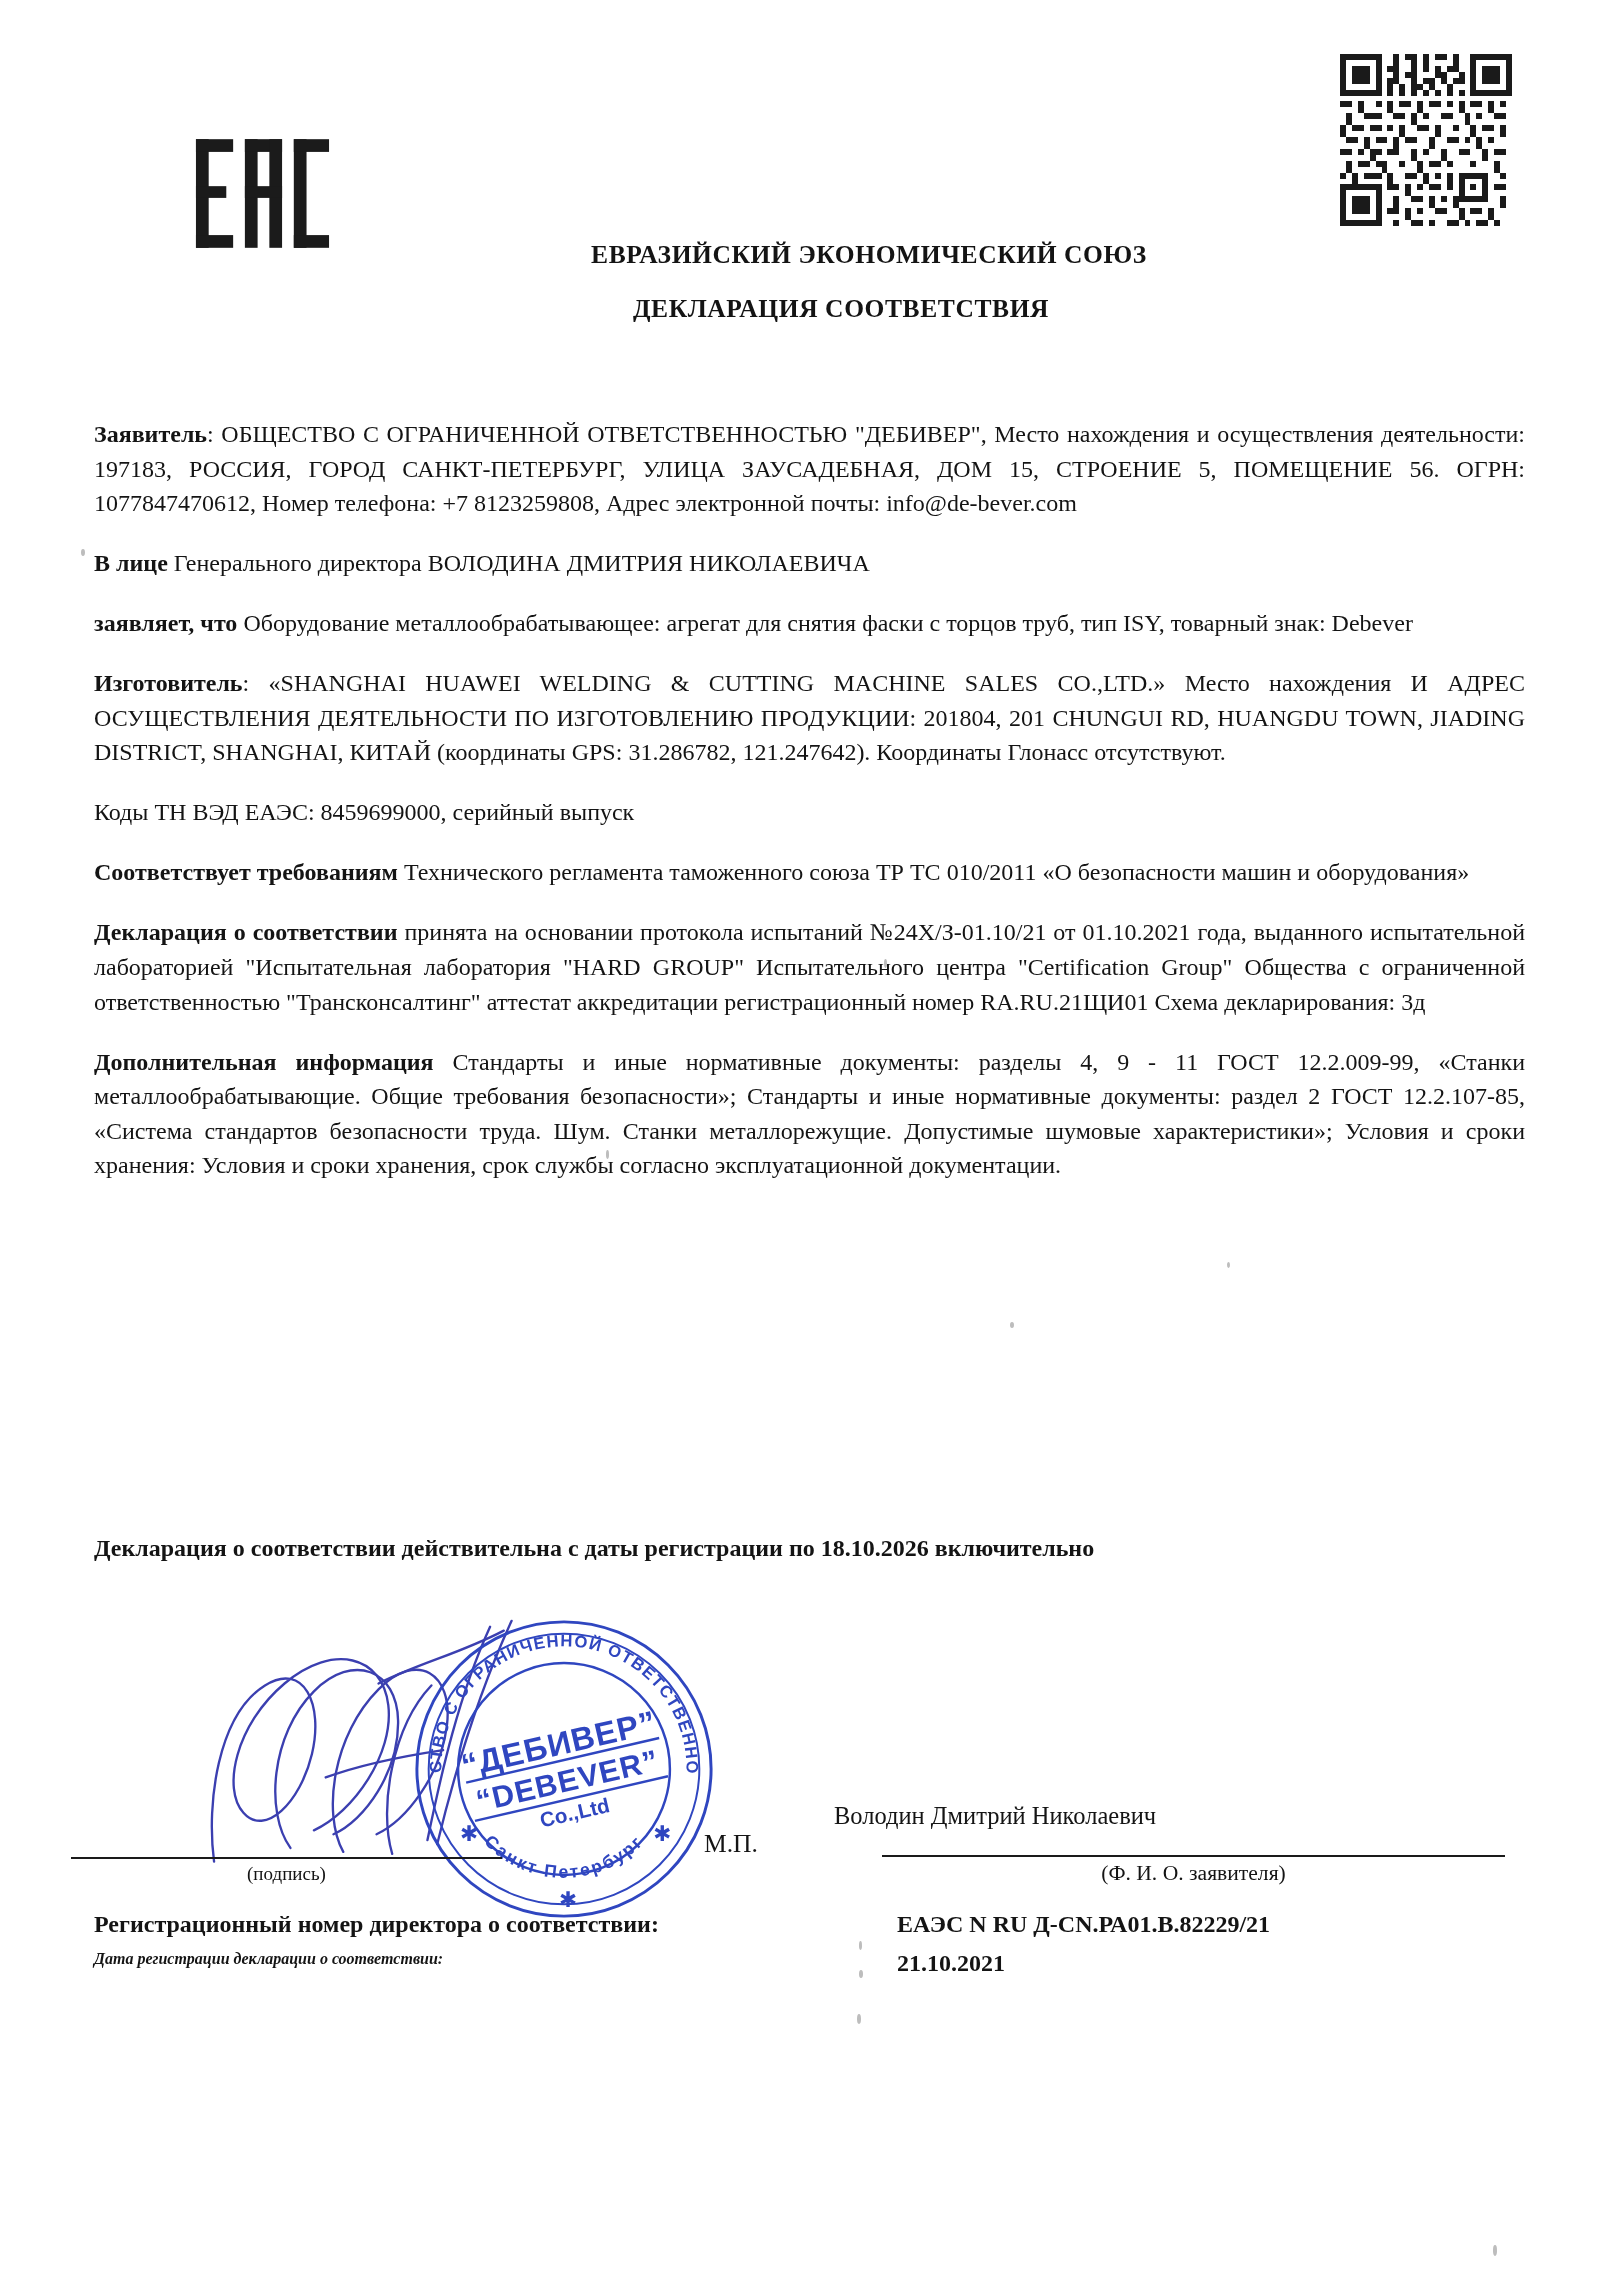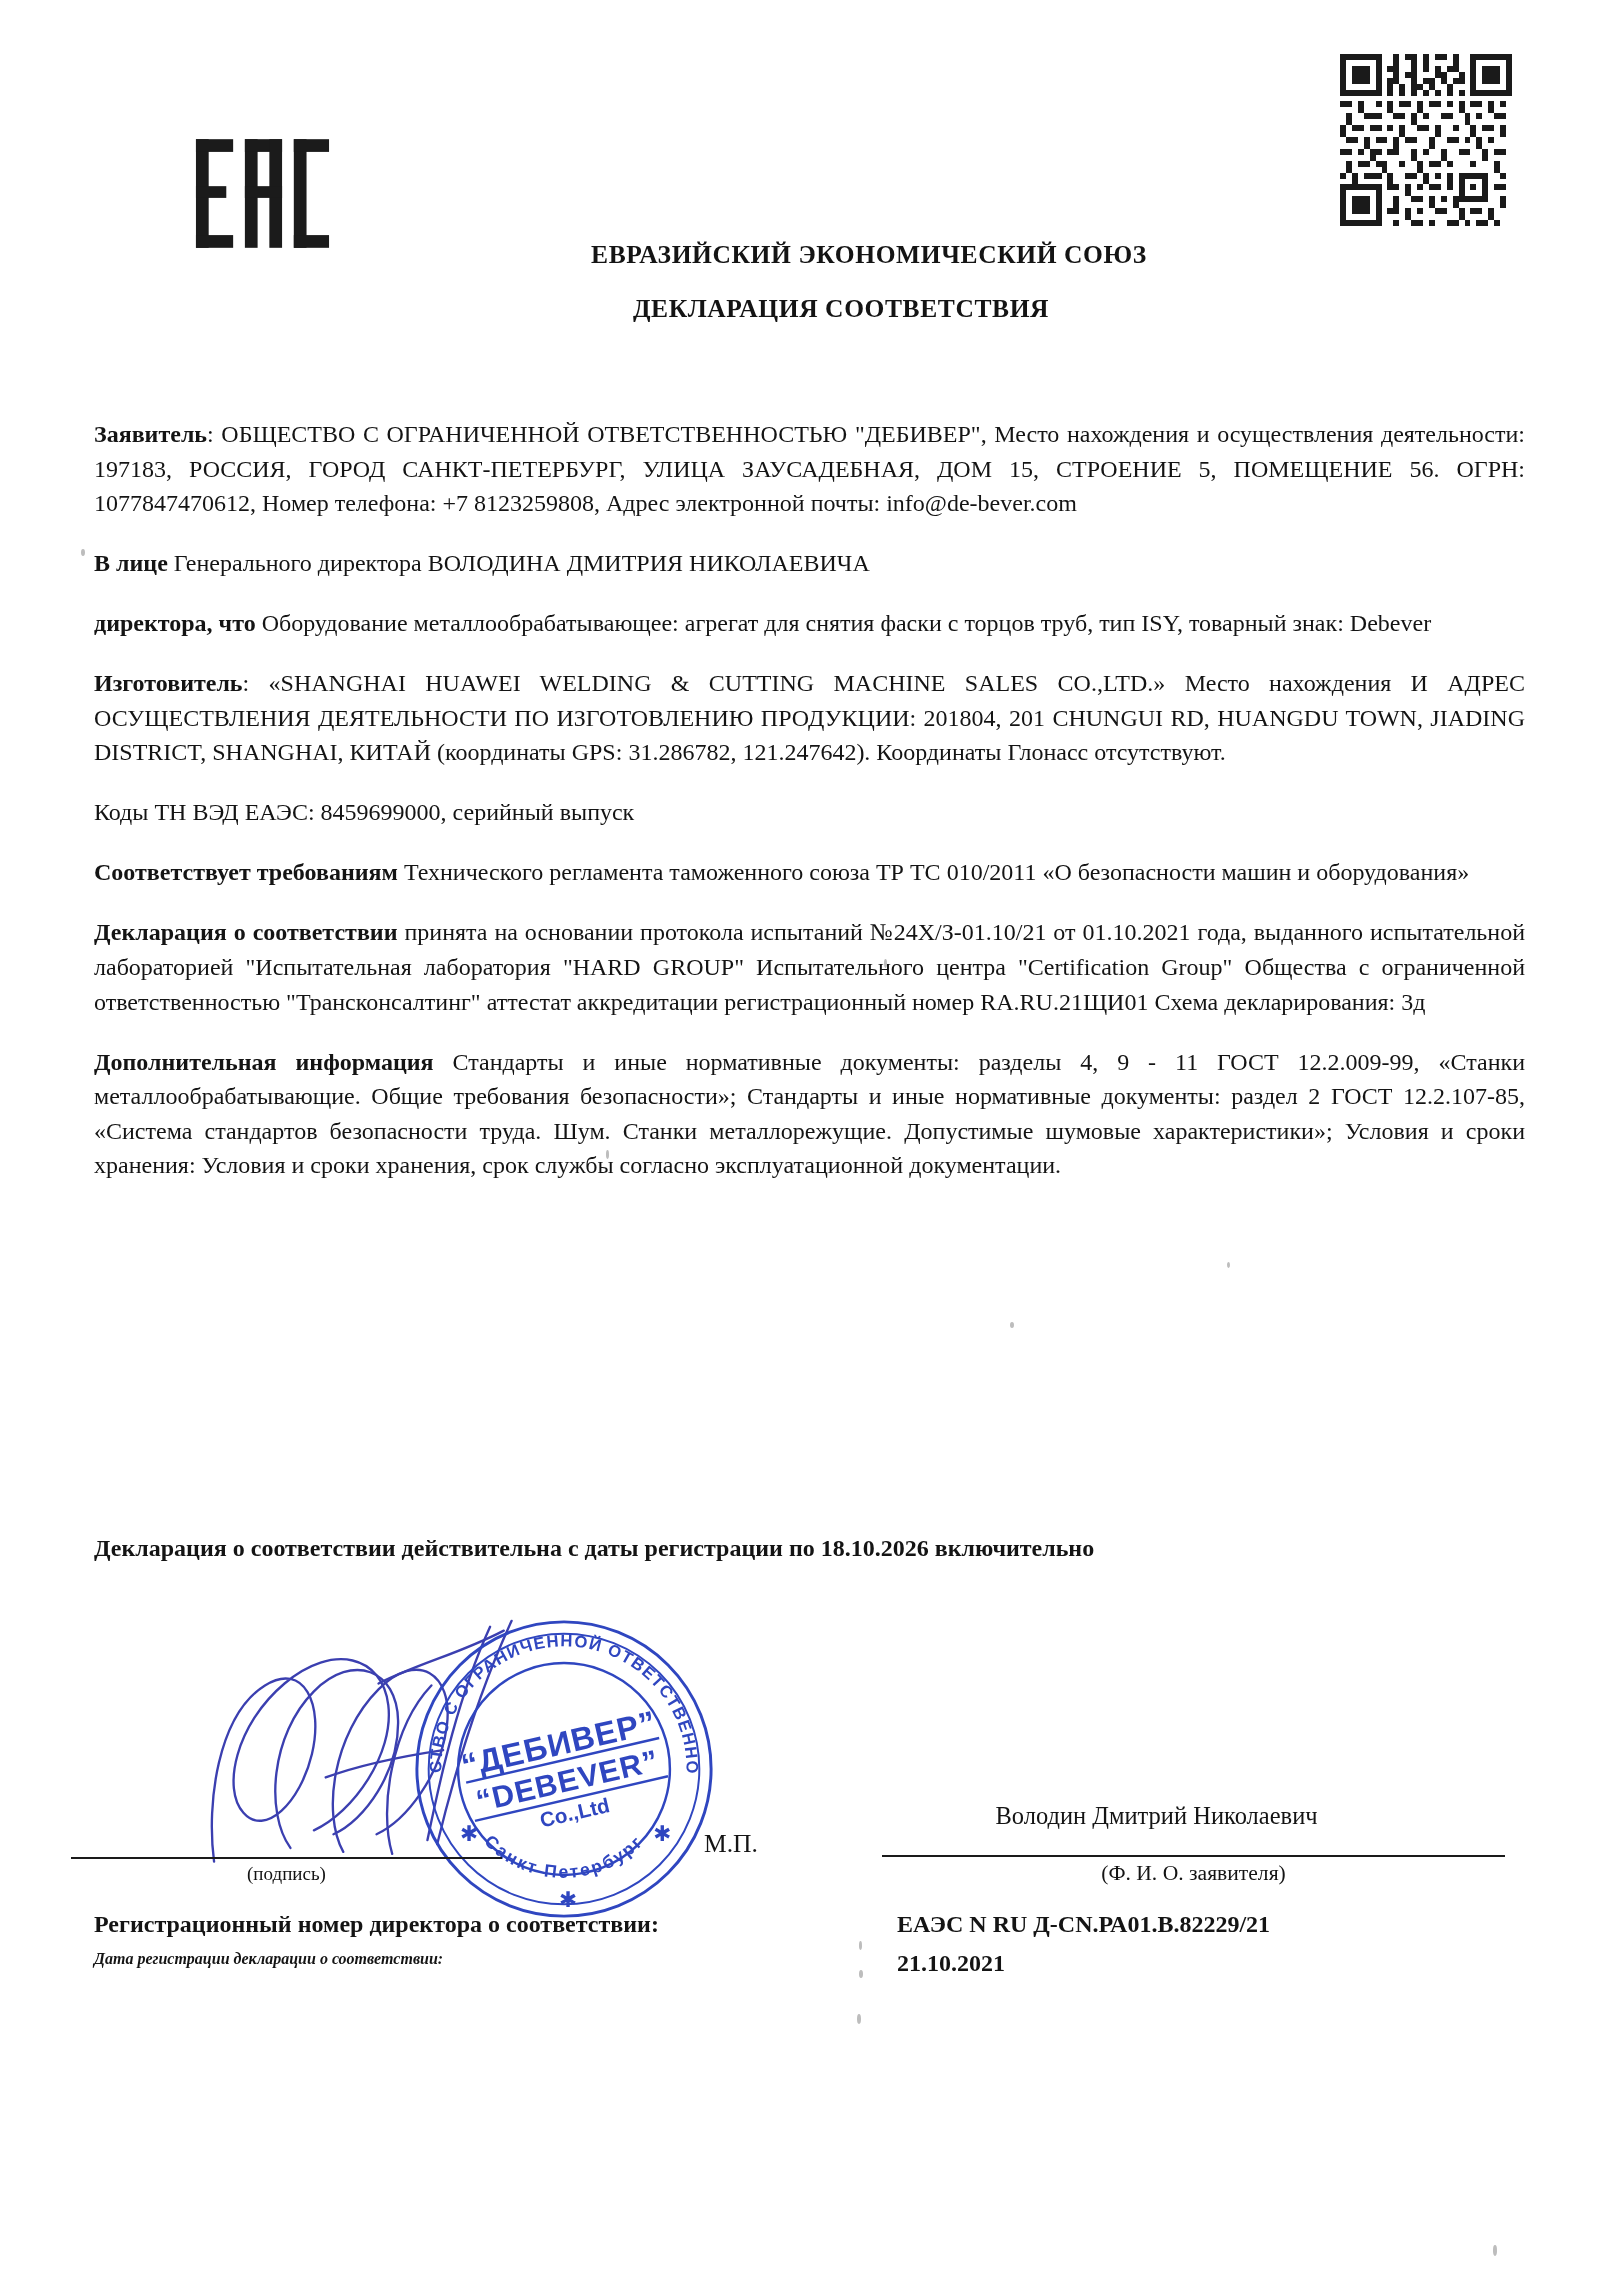--- a/index.html
+++ b/index.html
@@ -72,22 +72,22 @@
   .sig-caption-left {
     position:absolute; left:71px; top:1863px;
     width:431px; text-align:center;
     font-size:19px;
   }
   .mp {
     position:absolute; left:704px; top:1829px;
     font-size:25.5px;
   }
   .applicant-name {
-    position:absolute; left:882px; top:1802px;
-    width:549px; text-align:center;
+    position:absolute; left:834px; top:1802px;
+    width:549px; 
     font-size:24.5px;
   }
   .sig-line-right {
     position:absolute; left:882px; top:1855px;
     width:623px; height:0;
     border-top:2.5px solid #1a1a1a;
   }
   .sig-caption-right {
     position:absolute; left:882px; top:1861px;
     width:623px; text-align:center;
@@ -323,21 +323,21 @@
 
     <p class="para">
       <span class="lbl">Заявитель</span><span>: ОБЩЕСТВО С ОГРАНИЧЕННОЙ ОТВЕТСТВЕННОСТЬЮ "ДЕБИВЕР", Место нахождения и осуществления деятельности: 197183, РОССИЯ, ГОРОД САНКТ-ПЕТЕРБУРГ, УЛИЦА ЗАУСАДЕБНАЯ, ДОМ 15, СТРОЕНИЕ 5, ПОМЕЩЕНИЕ 56. ОГРН: 1077847470612, Номер телефона: +7 8123259808, Адрес электронной почты: info@de-bever.com</span>
     </p>
 
     <p class="para">
       <span class="lbl">В лице</span><span> Генерального директора ВОЛОДИНА ДМИТРИЯ НИКОЛАЕВИЧА</span>
     </p>
 
     <p class="para">
-      <span class="lbl">директора, что</span><span> Оборудование металлообрабатывающее: агрегат для снятия фаски с торцов труб, тип ISY, товарный знак: Debever</span>
+      <span class="lbl">заявляет, что</span><span> Оборудование металлообрабатывающее: агрегат для снятия фаски с торцов труб, тип ISY, товарный знак: Debever</span>
     </p>
 
     <p class="para">
       <span class="lbl">Изготовитель</span><span>: «SHANGHAI HUAWEI WELDING &amp; CUTTING MACHINE SALES CO.,LTD.»   Место нахождения И АДРЕС ОСУЩЕСТВЛЕНИЯ ДЕЯТЕЛЬНОСТИ ПО ИЗГОТОВЛЕНИЮ ПРОДУКЦИИ: 201804, 201 CHUNGUI RD, HUANGDU TOWN, JIADING DISTRICT, SHANGHAI, КИТАЙ (координаты GPS: 31.286782, 121.247642). Координаты Глонасс отсутствуют.</span>
     </p>
 
     <p class="para">Коды ТН ВЭД ЕАЭС: 8459699000, серийный выпуск</p>
 
     <p class="para">
       <span class="lbl">Соответствует требованиям</span><span> Технического регламента таможенного союза ТР ТС 010/2011 «О безопасности машин и оборудования»</span>

